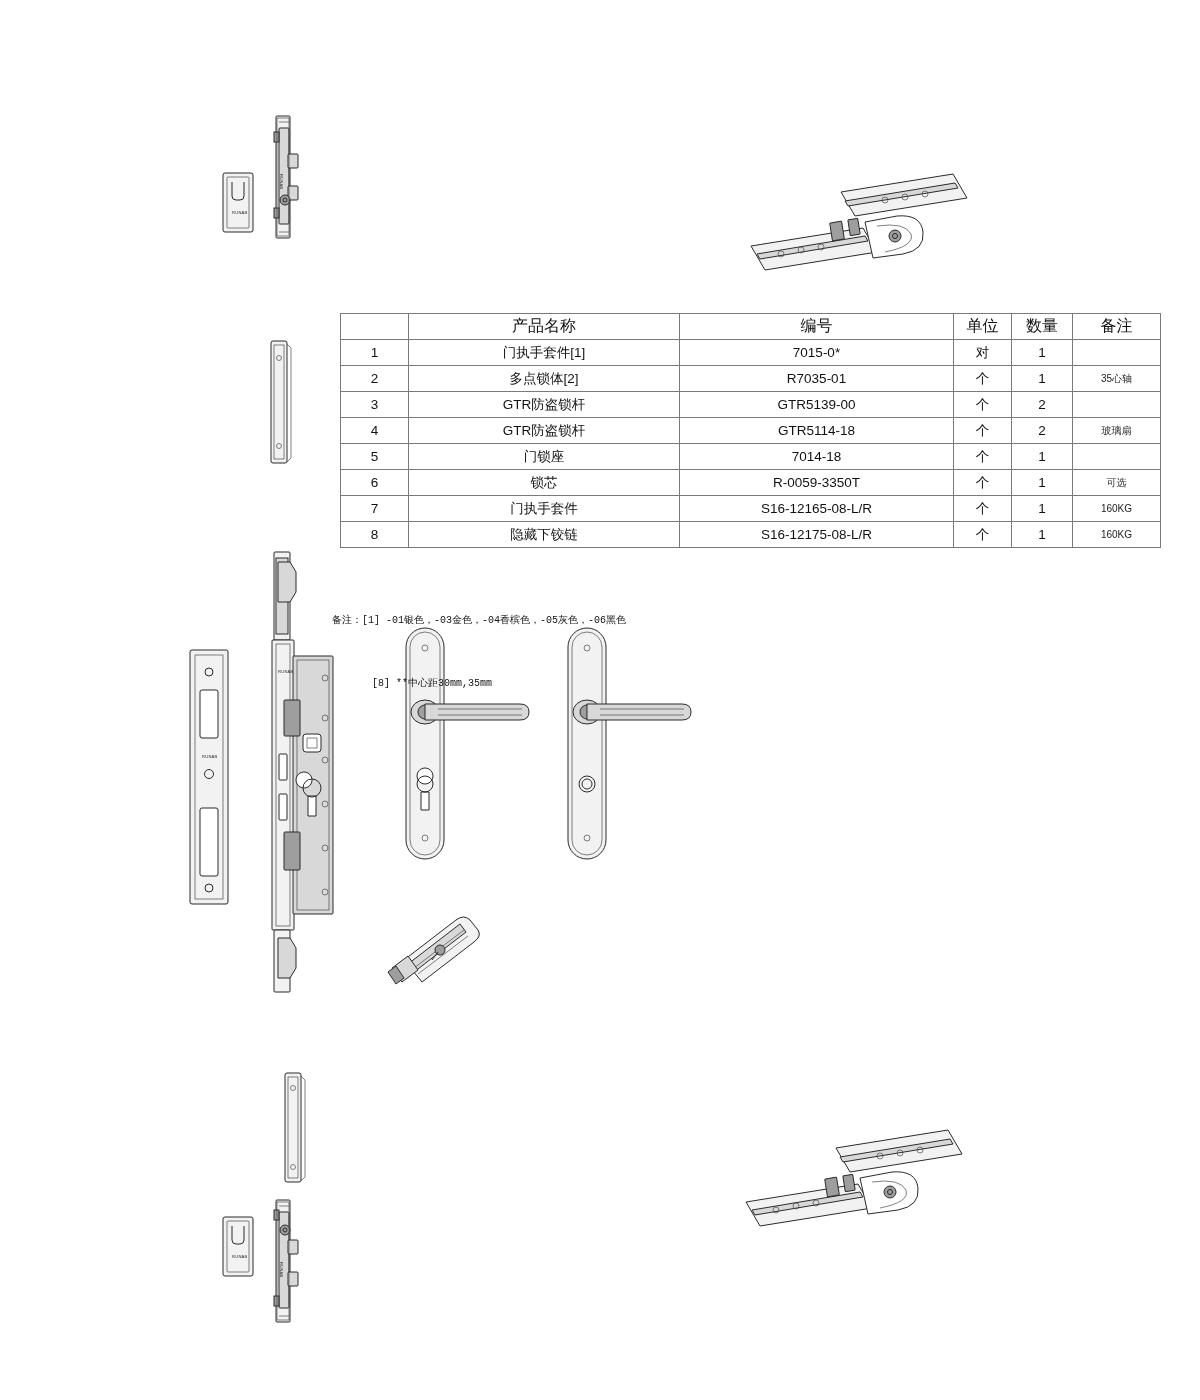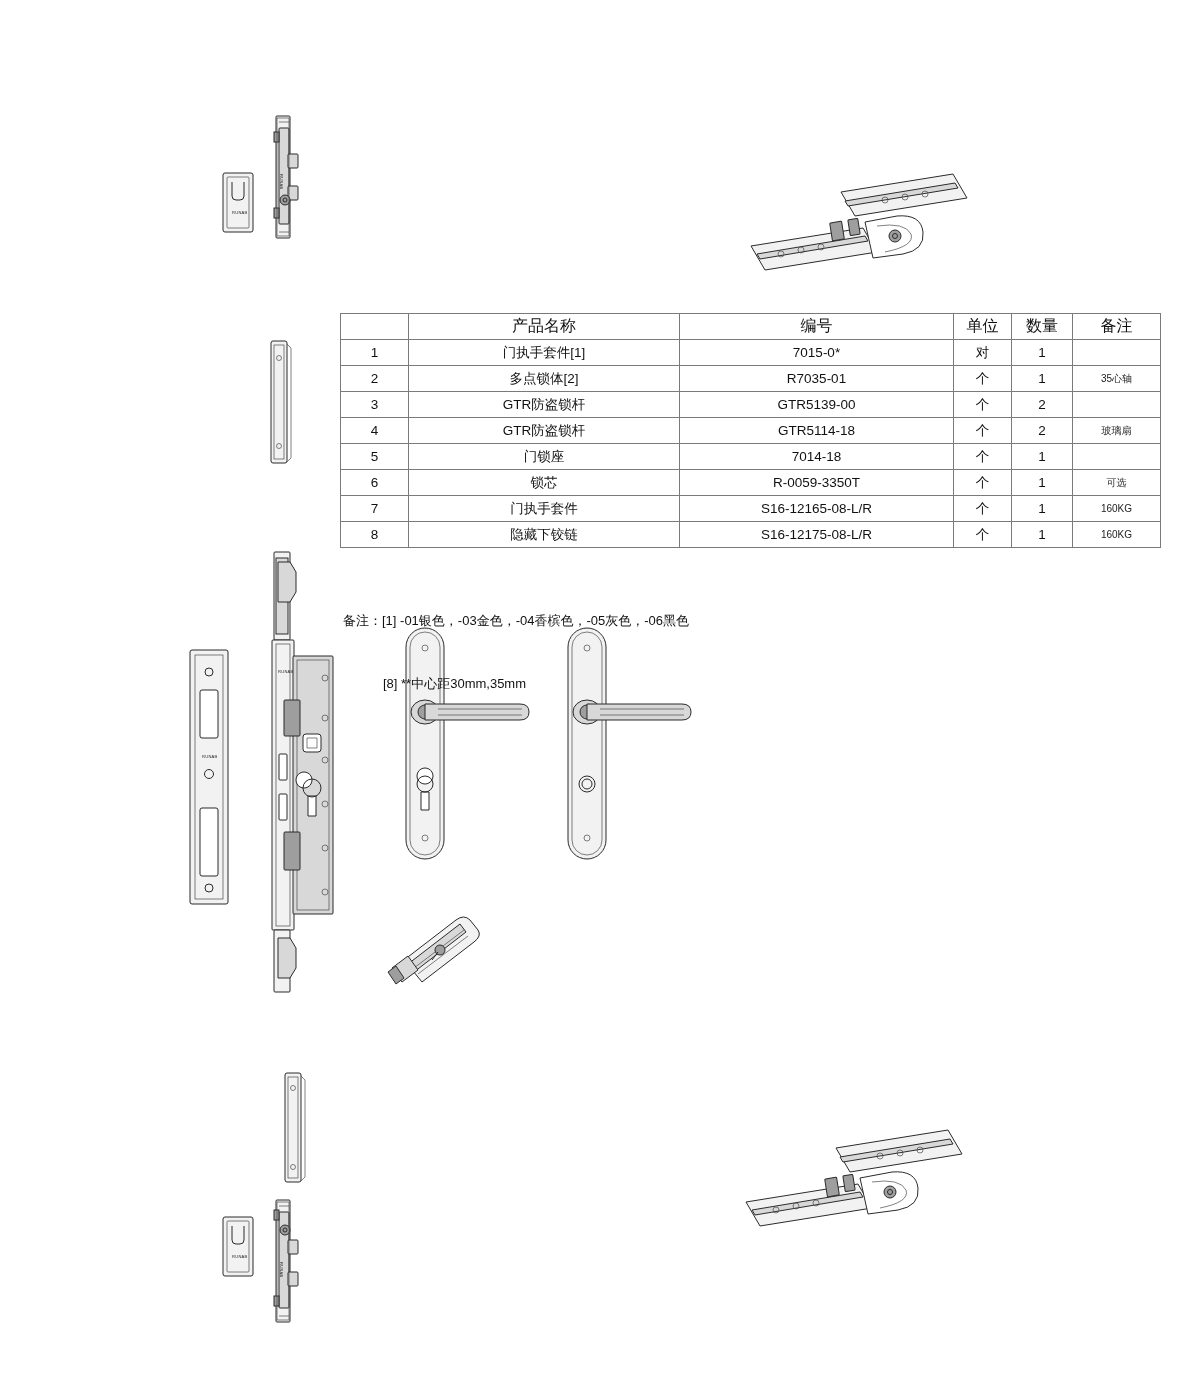--- a/index.html
+++ b/index.html
@@ -44,25 +44,26 @@
   .parts-table .c-code  { width: 273px; }
   .parts-table .c-unit  { width: 57px; }
   .parts-table .c-qty   { width: 60px; margin-top: 14px; }
   .parts-table .c-note  { width: 87px; }
   .parts-table thead td { font-size: 16px; }
   .parts-table td.note-cell { font-size: 10px; color: #222; }
 
   
   .remarks {
     position: absolute;
-    left: 343px;
+    left: 332px;
     top: 568px;
-    font-size: 13px;
+    font-size: 10px;
     line-height: 21px;
     white-space: pre;
+    font-family: Liberation Mono, monospace;
   }
   .remarks .rm-line2 { padding-left: 40px; }
 
   
   .art { position: absolute; }
   .art svg { display: block; overflow: visible; }
 
   .stroke { fill: none; stroke: #2b2b2b; stroke-width: 1; }
   .stroke-thin { fill: none; stroke: #4a4a4a; stroke-width: 0.7; }
   .fill-lt { fill: #f2f2f2; stroke: #2b2b2b; stroke-width: 1; }

